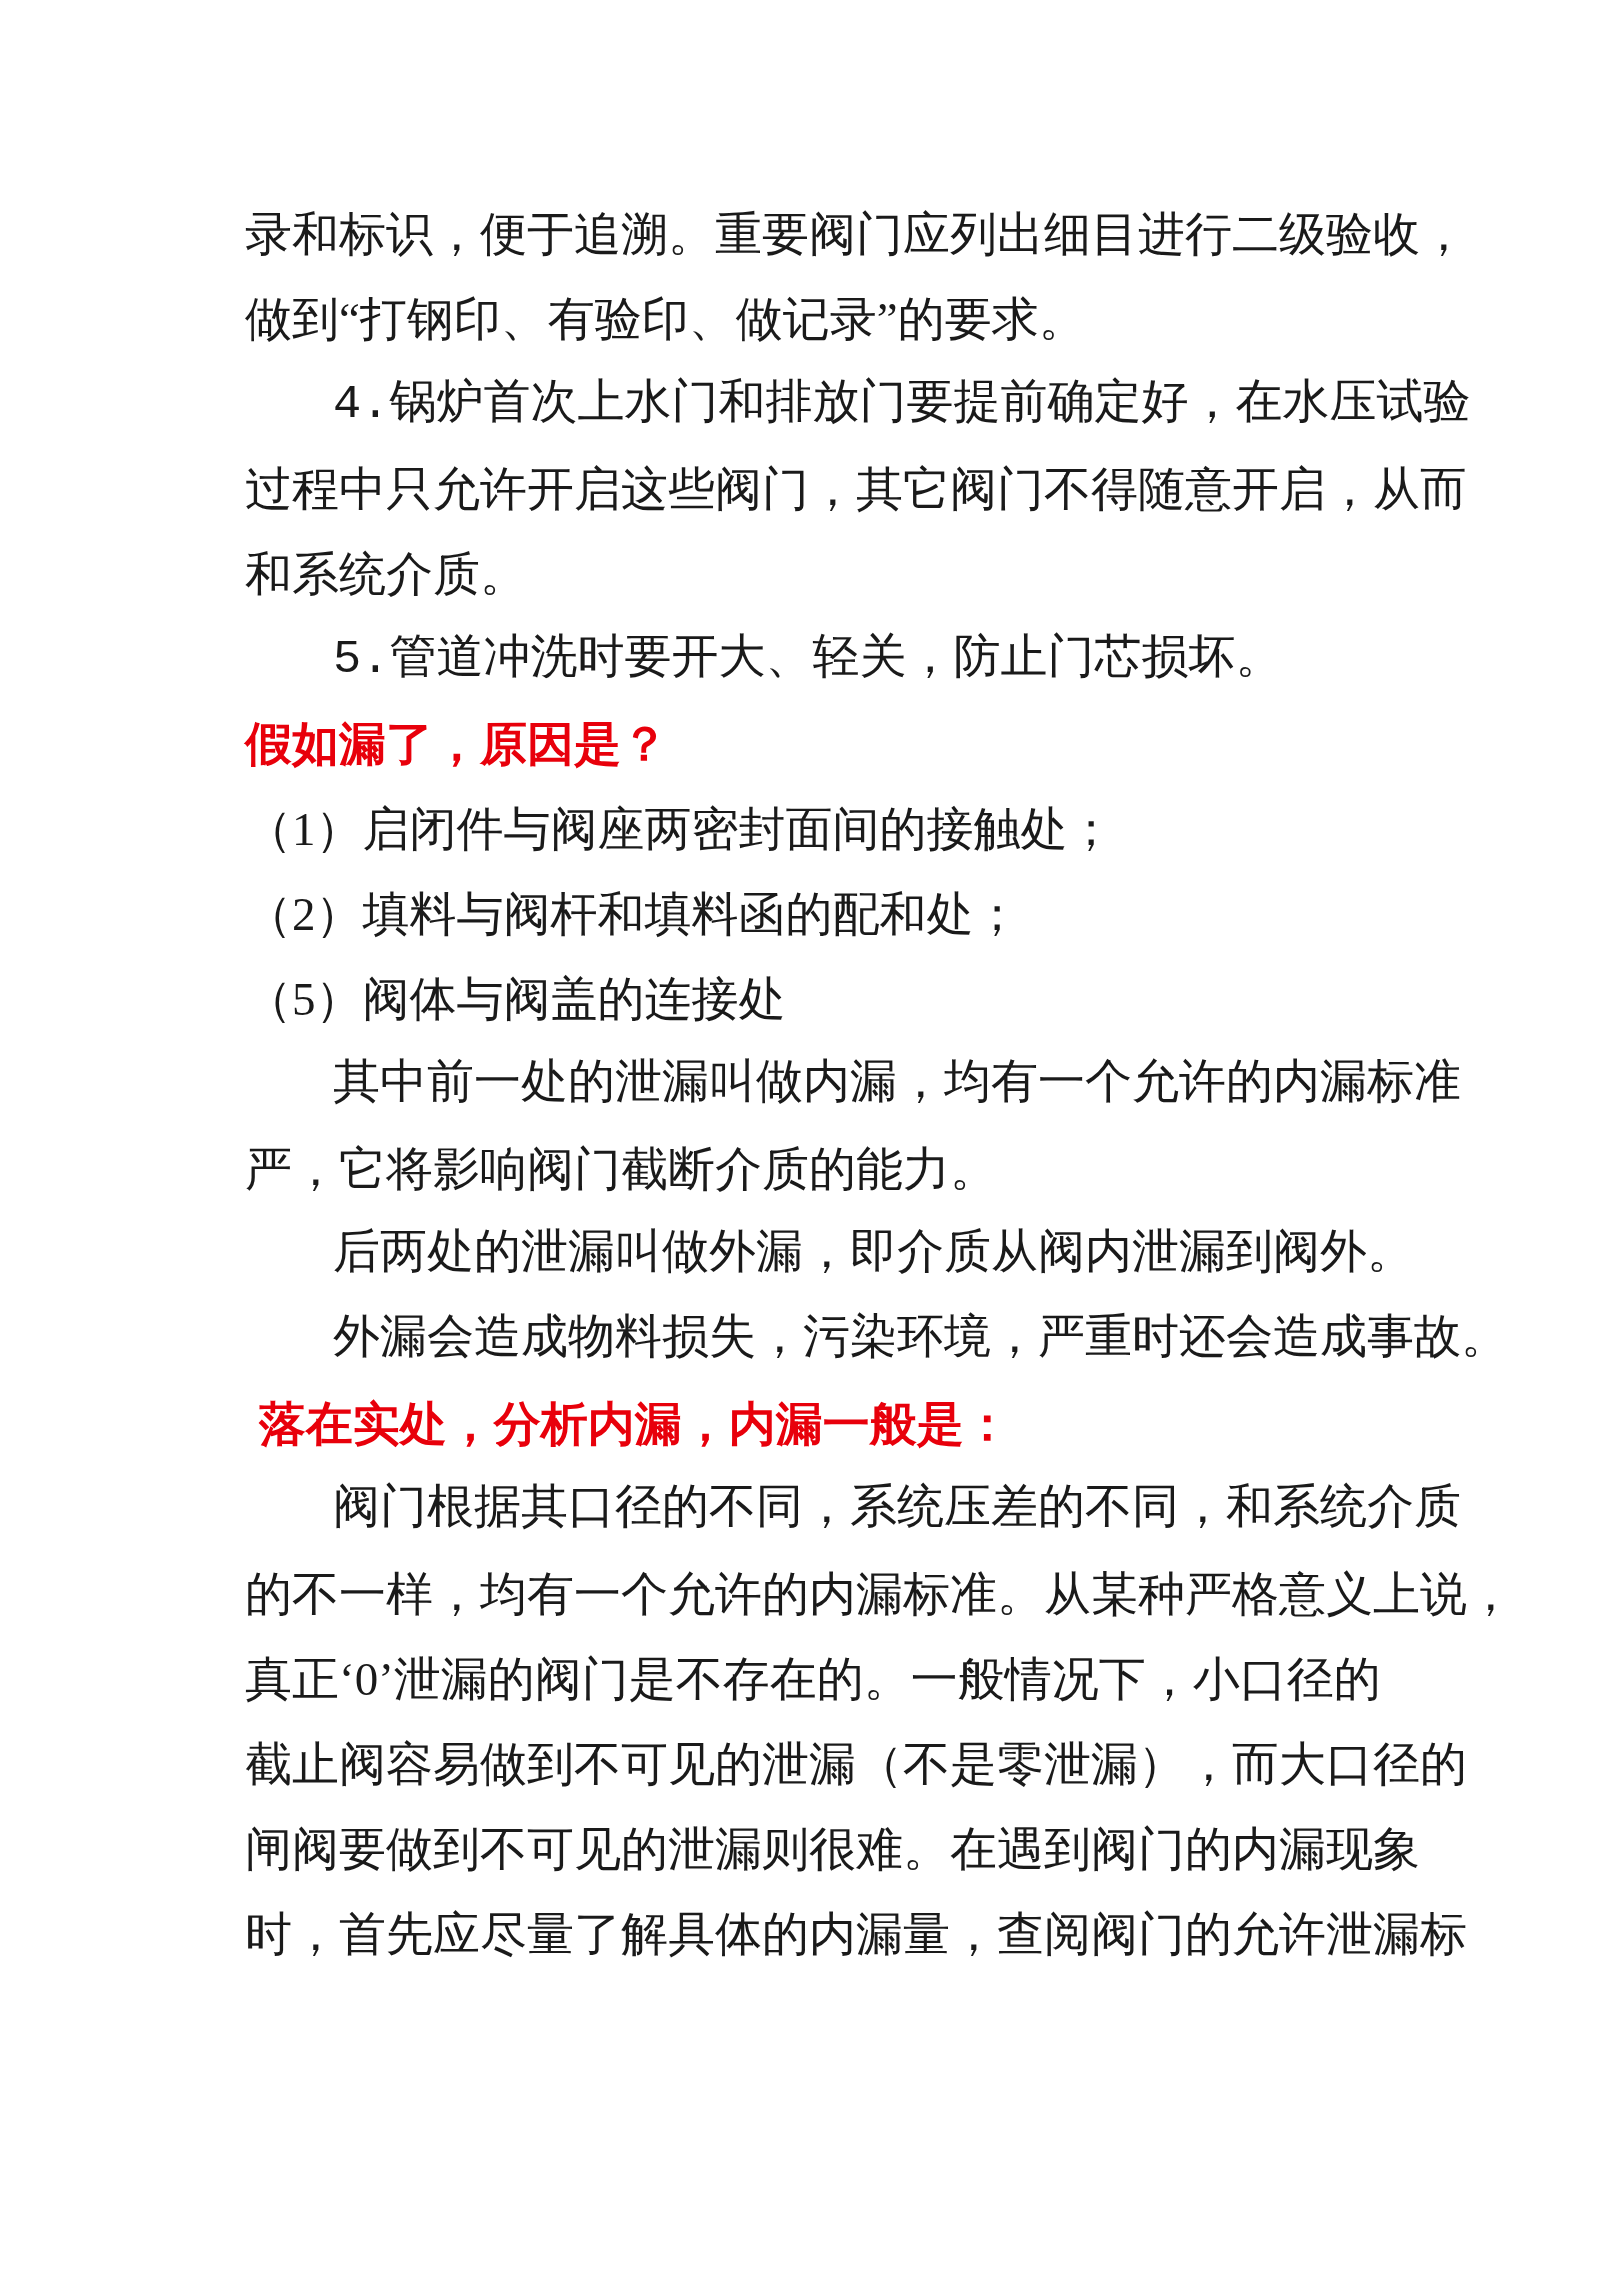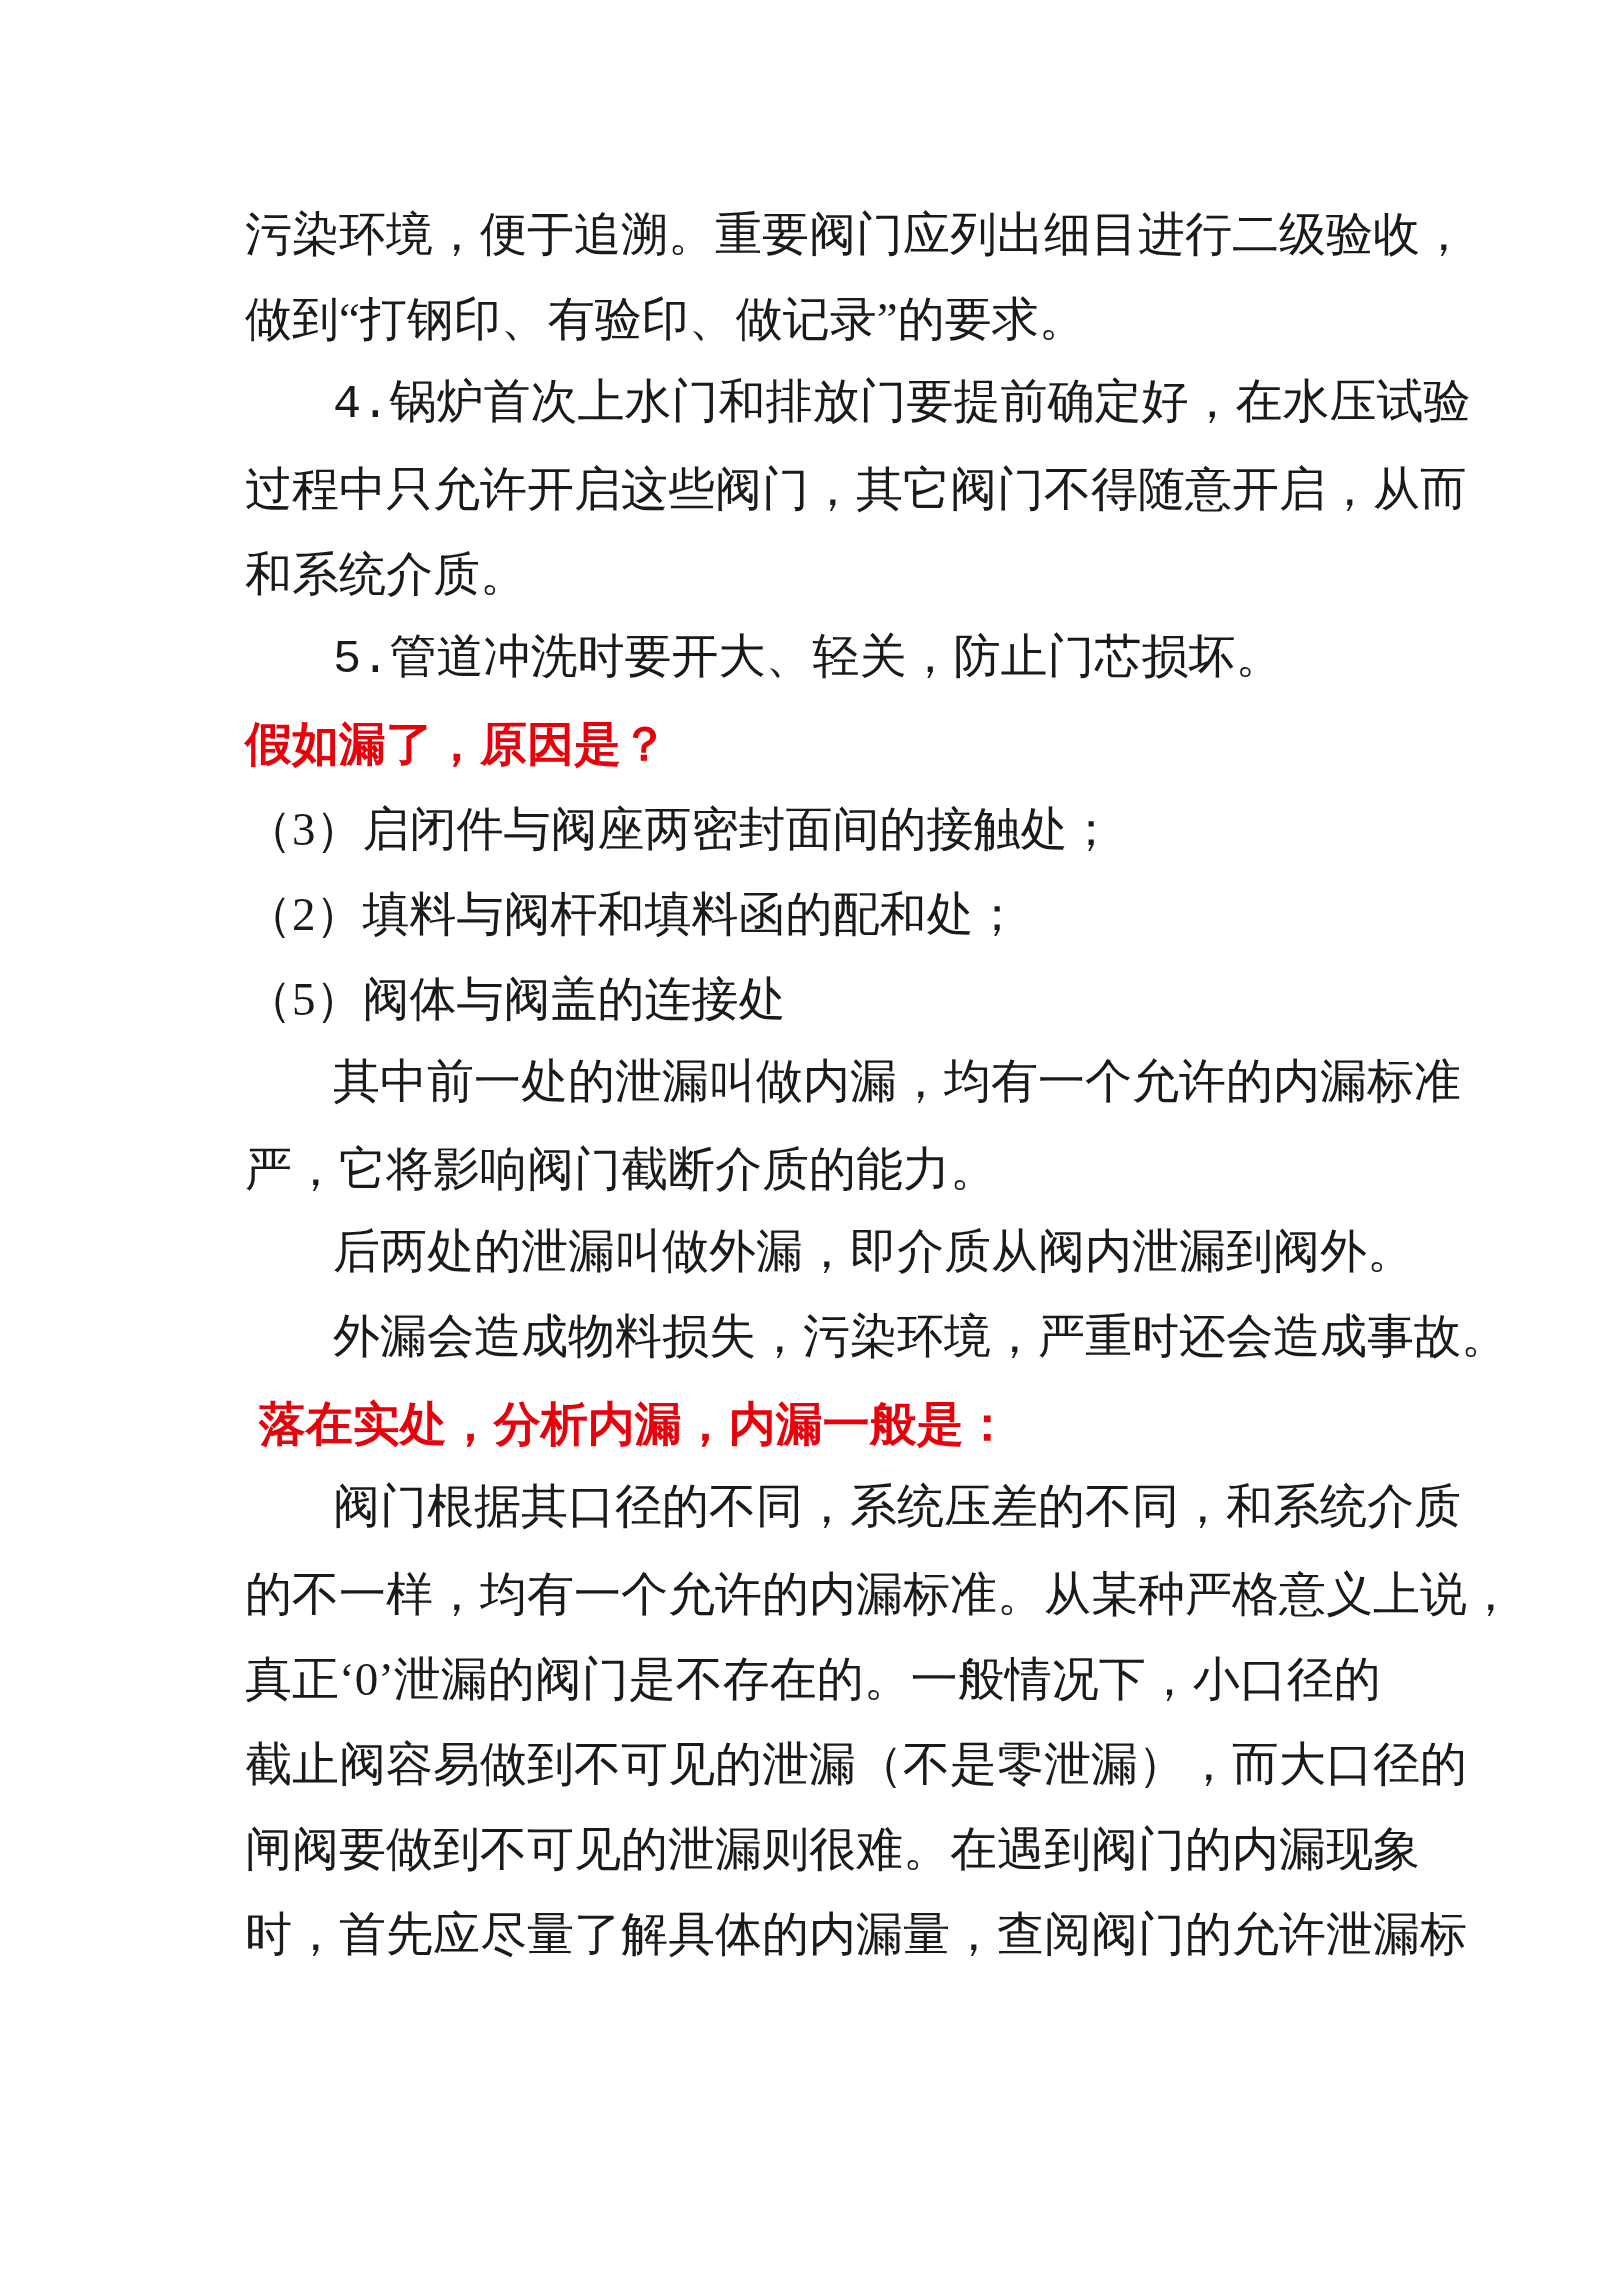--- a/index.html
+++ b/index.html
@@ -38,28 +38,28 @@
   .line.red {
     color: var(--heading-red);
     font-weight: bold;
   }
 </style>
 </head>
 <body>
 
 <div class="page">
   <div class="content">
-    <div class="line">污染环境，便于追溯。重要阀门应列出细目进行二级验收，</div>
+    <div class="line">录和标识，便于追溯。重要阀门应列出细目进行二级验收，</div>
     <div class="line">做到“打钢印、有验印、做记录”的要求。</div>
     <div class="line indent">4.锅炉首次上水门和排放门要提前确定好，在水压试验</div>
     <div class="line">过程中只允许开启这些阀门，其它阀门不得随意开启，从而</div>
     <div class="line">和系统介质。</div>
     <div class="line indent">5.管道冲洗时要开大、轻关，防止门芯损坏。</div>
     <div class="line red">假如漏了，原因是？</div>
-    <div class="line">（3）启闭件与阀座两密封面间的接触处；</div>
+    <div class="line">（1）启闭件与阀座两密封面间的接触处；</div>
     <div class="line">（2）填料与阀杆和填料函的配和处；</div>
     <div class="line">（5）阀体与阀盖的连接处</div>
     <div class="line indent">其中前一处的泄漏叫做内漏，均有一个允许的内漏标准</div>
     <div class="line">严，它将影响阀门截断介质的能力。</div>
     <div class="line indent">后两处的泄漏叫做外漏，即介质从阀内泄漏到阀外。</div>
     <div class="line indent">外漏会造成物料损失，污染环境，严重时还会造成事故。</div>
     <div class="line red indent-sm">落在实处，分析内漏，内漏一般是：</div>
     <div class="line indent">阀门根据其口径的不同，系统压差的不同，和系统介质</div>
     <div class="line">的不一样，均有一个允许的内漏标准。从某种严格意义上说，</div>
     <div class="line">真正‘0’泄漏的阀门是不存在的。一般情况下，小口径的</div>

